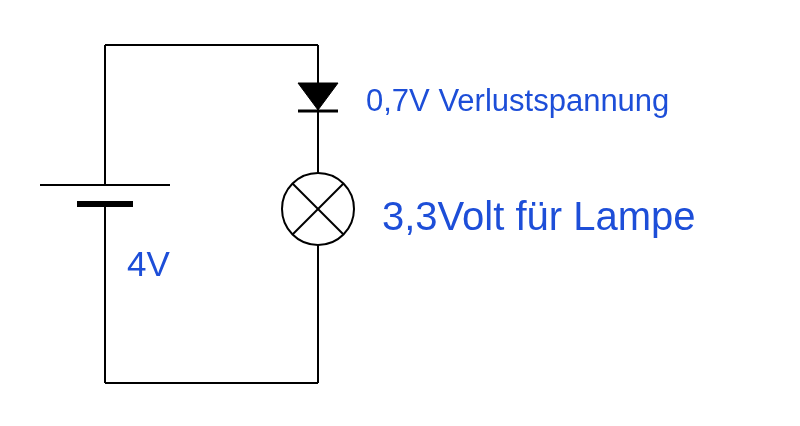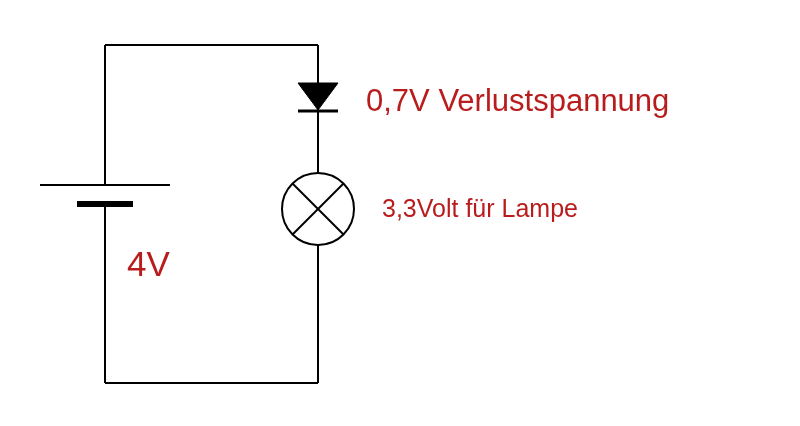--- a/index.html
+++ b/index.html
@@ -16,33 +16,33 @@
       font-family: "Liberation Sans", sans-serif;
       overflow: hidden;
     }
     .circuit-svg {
       position: absolute;
       top: 0;
       left: 0;
     }
     .label {
       position: absolute;
-      color: #b91c1c;
+      color: #1d4ed8;
       white-space: nowrap;
       line-height: 1;
     }
     .label-diode {
       left: 366px;
       top: 85px;
       font-size: 31px;
     }
     .label-lamp {
       left: 382px;
       top: 196px;
-      font-size: 25px;
+      font-size: 40px;
     }
     .label-battery {
       left: 127px;
       top: 223px;
       font-size: 35px;
       margin-top: 23px;
     }
   </style>
 </head>
 <body>

